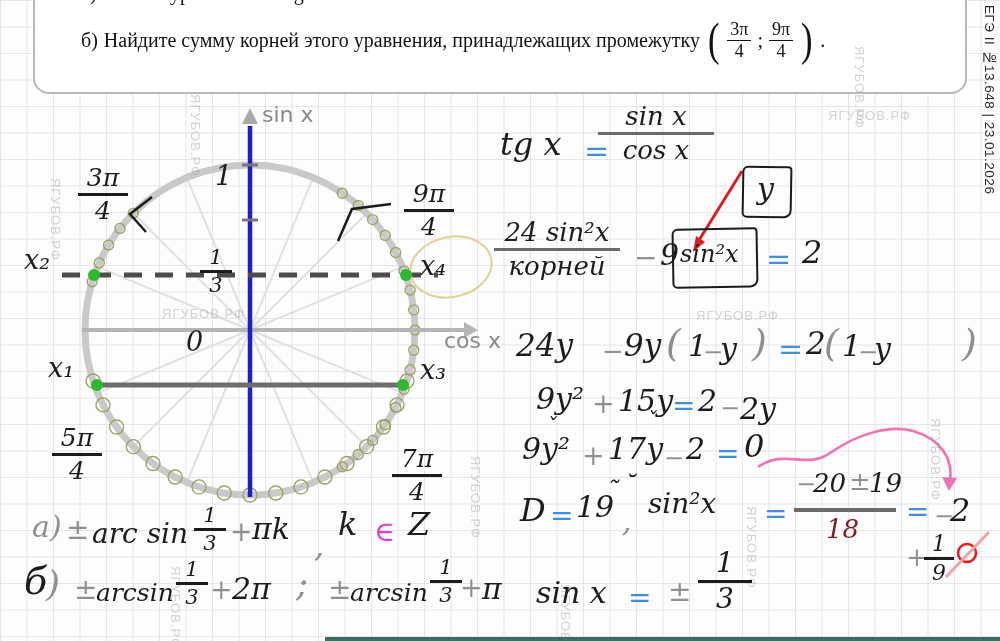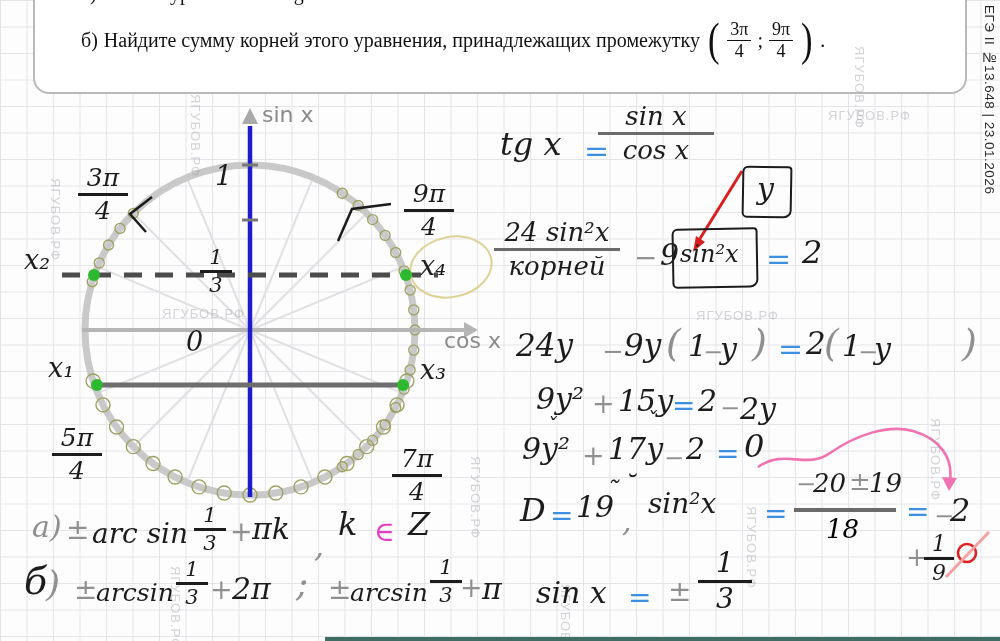--- a/index.html
+++ b/index.html
@@ -246,21 +246,21 @@
     <div class="it hw" style="font-size: 30px; color: rgb(28, 28, 28); left: 576px; top: 492px;">19</div>
     <div class="it hw" style="font-size: 26px; color: rgb(28, 28, 28); left: 606px; top: 478px;">˜</div>
     <div class="it hw" style="font-size: 30px; color: rgb(143, 143, 143); left: 622px; top: 506px;">,</div>
     <div class="it hw" style="font-size: 28px; color: rgb(28, 28, 28); left: 648px; top: 490px;">sin²x</div>
     <div class="it hw" style="font-size: 28px; color: rgb(62, 143, 224); left: 764px; top: 500px;">=</div>
     <div class="it hw" style="font-size: 24px; color: rgb(143, 143, 143); left: 796px; top: 472px;">−</div>
     <div class="it hw" style="font-size: 26px; color: rgb(28, 28, 28); left: 813px; top: 470px;">20</div>
     <div class="it hw" style="font-size: 26px; color: rgb(143, 143, 143); left: 849px; top: 468px;">±</div>
     <div class="it hw" style="font-size: 26px; color: rgb(28, 28, 28); left: 869px; top: 470px;">19</div>
     <div class="bar" style="width: 102px; height: 4px; background: rgb(107, 107, 107); left: 794px; top: 508px;"></div>
-    <div class="it hw" style="font-size: 26px; color: #000000; left: 826px; top: 516px;">18</div>
+    <div class="it hw" style="font-size: 26px; color: #7f1d1d; left: 826px; top: 516px;">18</div>
     <div class="it hw" style="font-size: 28px; color: rgb(62, 143, 224); left: 906px; top: 498px;">=</div>
     <div class="it hw" style="font-size: 24px; color: rgb(143, 143, 143); left: 934px; top: 504px;">−</div>
     <div class="it hw" style="font-size: 32px; color: rgb(28, 28, 28); left: 950px; top: 494px;">2</div>
     <div class="it hw" style="font-size: 26px; color: rgb(143, 143, 143); left: 906px; top: 544px;">+</div>
     <div class="frac" style="width: 26px; font-size: 22px; left: 926px; top: 532px;">
       <div class="fn" style="border-bottom-color: rgb(28, 28, 28);">1</div>
       <div class="fd">9</div>
     </div>
     <div class="it hw" style="font-size: 30px; color: rgb(143, 143, 143); left: 32px; top: 512px;">а)</div>
     <div class="it hw" style="font-size: 28px; color: rgb(143, 143, 143); left: 66px; top: 516px;">±</div>

